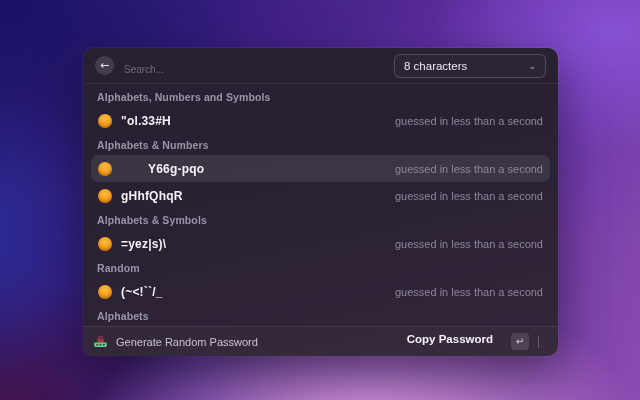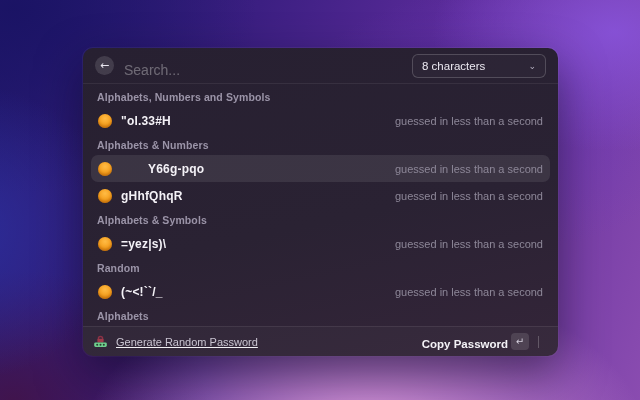--- a/index.html
+++ b/index.html
@@ -31,25 +31,25 @@
   }
   .back-btn {
     width: 19px; height: 19px; border-radius: 50%; flex: 0 0 auto;
     background: rgba(255,255,255,0.13); border: none; cursor: pointer;
     color: #e8e5ee; font-size: 11px; line-height: 19px; text-align: center;
     display: flex; align-items: center; justify-content: center;
     font-family: "DejaVu Sans", sans-serif;
   }
   .search-input {
     flex: 1; margin-left: 10px; background: transparent; border: none; outline: none;
-    color: #f2f0f5; font-size: 14px; font-family: "Liberation Sans", sans-serif; margin-top: 8px;
+    color: #f2f0f5; font-size: 10px; font-family: "Liberation Sans", sans-serif; margin-top: 8px;
   }
   .search-input::placeholder { color: rgba(255,255,255,0.33); }
   .dropdown {
-    width: 134px; height: 24px; border: 1px solid rgba(255,255,255,0.18);
+    width: 152px; height: 24px; border: 1px solid rgba(255,255,255,0.18);
     border-radius: 6px; background: rgba(255,255,255,0.02);
     display: flex; align-items: center; justify-content: space-between;
     padding: 0 9px; cursor: pointer; color: #ece9f1; font-size: 11.5px;
   }
   .dropdown .chev { color: #b6b0c2; font-size: 9px; font-family: "DejaVu Sans", sans-serif; }
 
   .list { padding: 2px 8px 0; }
   .section-label {
     font-size: 10.5px; font-weight: 700; color: #9b94a8;
     margin: 5px 6px 3px; height: 13px; line-height: 13px;
@@ -68,25 +68,25 @@
   .pw { font-size: 12px; font-weight: 700; color: #f4f2f7; letter-spacing: 0.2px; }
   .strength { margin-left: auto; font-size: 11px; color: #8d8798; }
 
   .footer {
     position: absolute; left: 0; right: 0; bottom: 0; height: 30px;
     border-top: 1px solid rgba(255,255,255,0.08);
     background: rgba(255,255,255,0.025);
     border-radius: 0 0 10px 10px;
     display: flex; align-items: center; padding: 0 10px;
   }
-  .footer-app { display: flex; align-items: center; gap: 8px; text-decoration: underline; }
+  .footer-app { display: flex; align-items: center; gap: 8px; }
   .footer-title { font-size: 11px; color: #c9c4d1; }
   .footer-right { margin-left: auto; display: flex; align-items: center; }
   .footer-btn {
-    display: flex; align-items: flex-end; gap: 3px; background: transparent;
+    display: flex; align-items: flex-start; gap: 18px; background: transparent;
     border: none; cursor: pointer; color: inherit; padding: 0;
     font-family: "Liberation Sans", sans-serif;
   }
   .primary-label { font-size: 11.5px; font-weight: 700; color: #f4f2f7; }
   .secondary-label { font-size: 11.5px; color: #d8d3de; }
   .keycap {
     min-width: 18px; height: 17px; padding: 0 3px; border-radius: 4px;
     background: rgba(255,255,255,0.12); color: #d4cfdc; font-size: 10px;
     display: inline-flex; align-items: center; justify-content: center;
     font-family: "DejaVu Sans", sans-serif;

